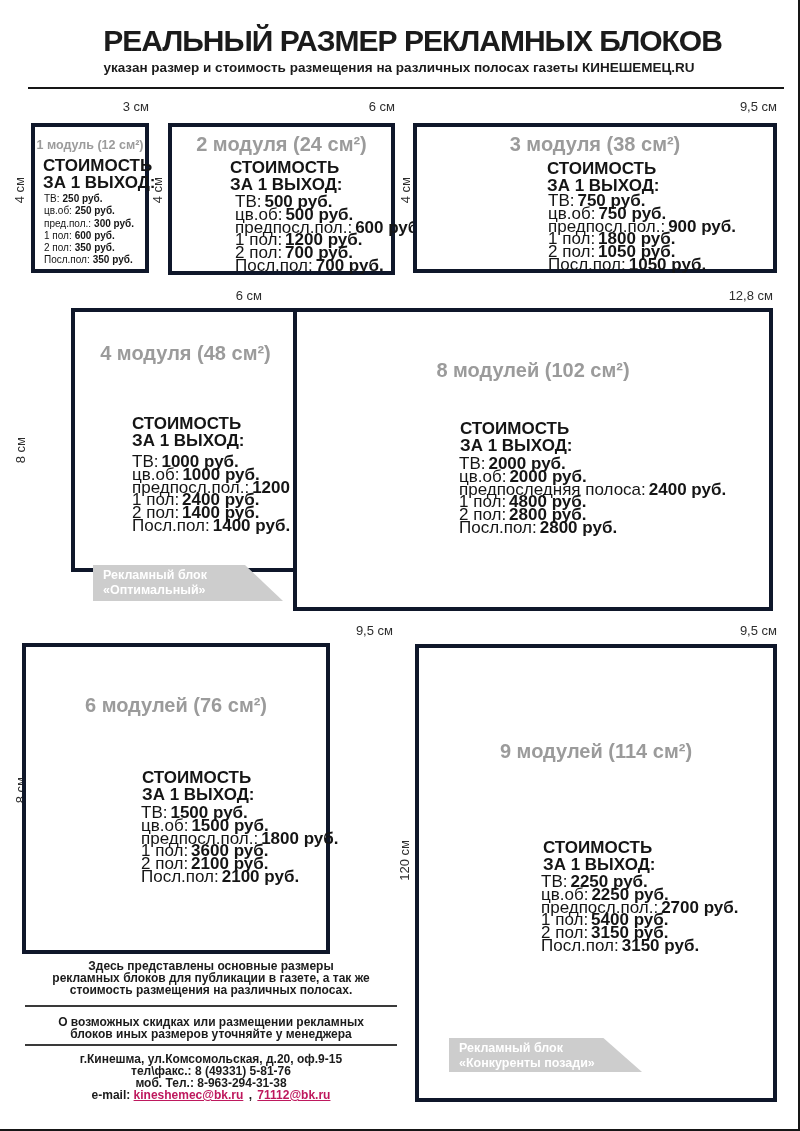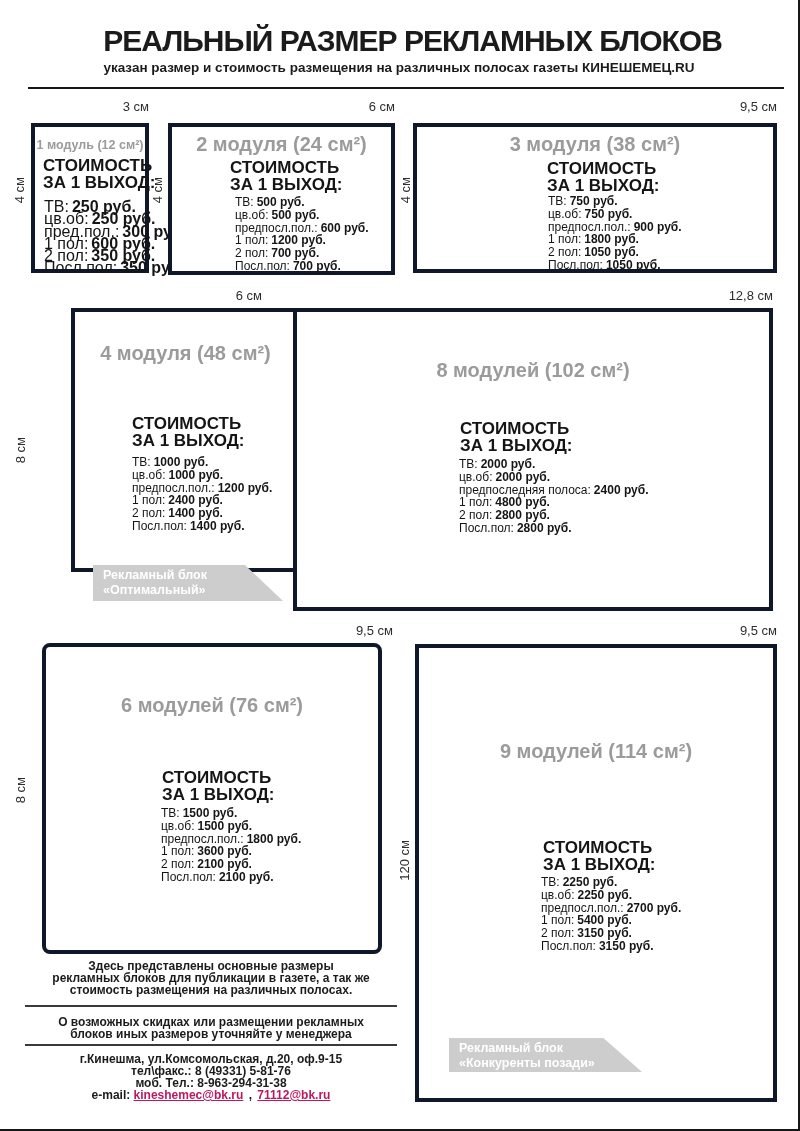--- a/index.html
+++ b/index.html
@@ -43,21 +43,21 @@
   #hl6 { left:13px;  top:777px; }
   #hl9 { left:397px; top:840px; }
 
   
   .box { position:absolute; box-sizing:border-box; border:4px solid #0f172a; background:#fff; }
   #b1 { left:31px;  top:123px; width:118px; height:150px; }
   #b2 { left:168px; top:123px; width:227px; height:152px; }
   #b3 { left:413px; top:123px; width:364px; height:150px; }
   #b4 { left:33px;  top:308px; width:229px; height:264px;margin-left:38px; }
   #b8 { left:293px; top:308px; width:480px; height:303px;padding-left:36px; }
-  #b6 { left:42px;  top:643px; width:340px; height:311px;border-radius:8px; }
+  #b6 { left:22px;  top:643px; width:308px; height:311px; }
   #b9 { left:415px; top:644px; width:362px; height:458px; }
 
   .btitle {
     position:absolute; left:0; right:0; text-align:center;
     font-weight:bold; font-size:20px; color:#9b9b9b; white-space:nowrap;
   }
   #b1 .btitle { font-size:12.5px; top:11px; }
   #b2 .btitle { top:6px; }
   #b3 .btitle { top:6px; }
   #b4 .btitle { top:30px; }
@@ -67,22 +67,22 @@
 
   .heading { position:absolute; font-weight:bold; font-size:17px; line-height:17px; color:#151515; white-space:nowrap; }
   #b1 .heading { left:8px;   top:30px; }
   #b2 .heading { left:58px;  top:32px; }
   #b3 .heading { left:130px; top:33px; }
   #b4 .heading { left:57px;  top:103px; }
   #b8 .heading { left:163px; top:108px; }
   #b6 .heading { left:116px; top:122px; }
   #b9 .heading { left:124px; top:191px; }
 
-  .prices { position:absolute; font-size:12px; line-height:12.8px; color:#151515; white-space:nowrap; }
-  #b1 .prices { left:9px;   top:74px; font-size:16px; line-height:12.3px; }
+  .prices { position:absolute; font-size:17px; line-height:12.8px; color:#151515; white-space:nowrap; }
+  #b1 .prices { left:9px;   top:66px; font-size:10px; line-height:12.3px; }
   #b2 .prices { left:63px;  top:69px; }
   #b3 .prices { left:131px; top:68px; }
   #b4 .prices { left:57px;  top:144px; }
   #b8 .prices { left:162px; top:146px; }
   #b6 .prices { left:115px; top:160px; }
   #b9 .prices { left:122px; top:228px; }
   .pl { margin-right:3px; }
 
   .banner {
     position:absolute; background:#cdcdcd; color:#ffffff; font-weight:bold;

